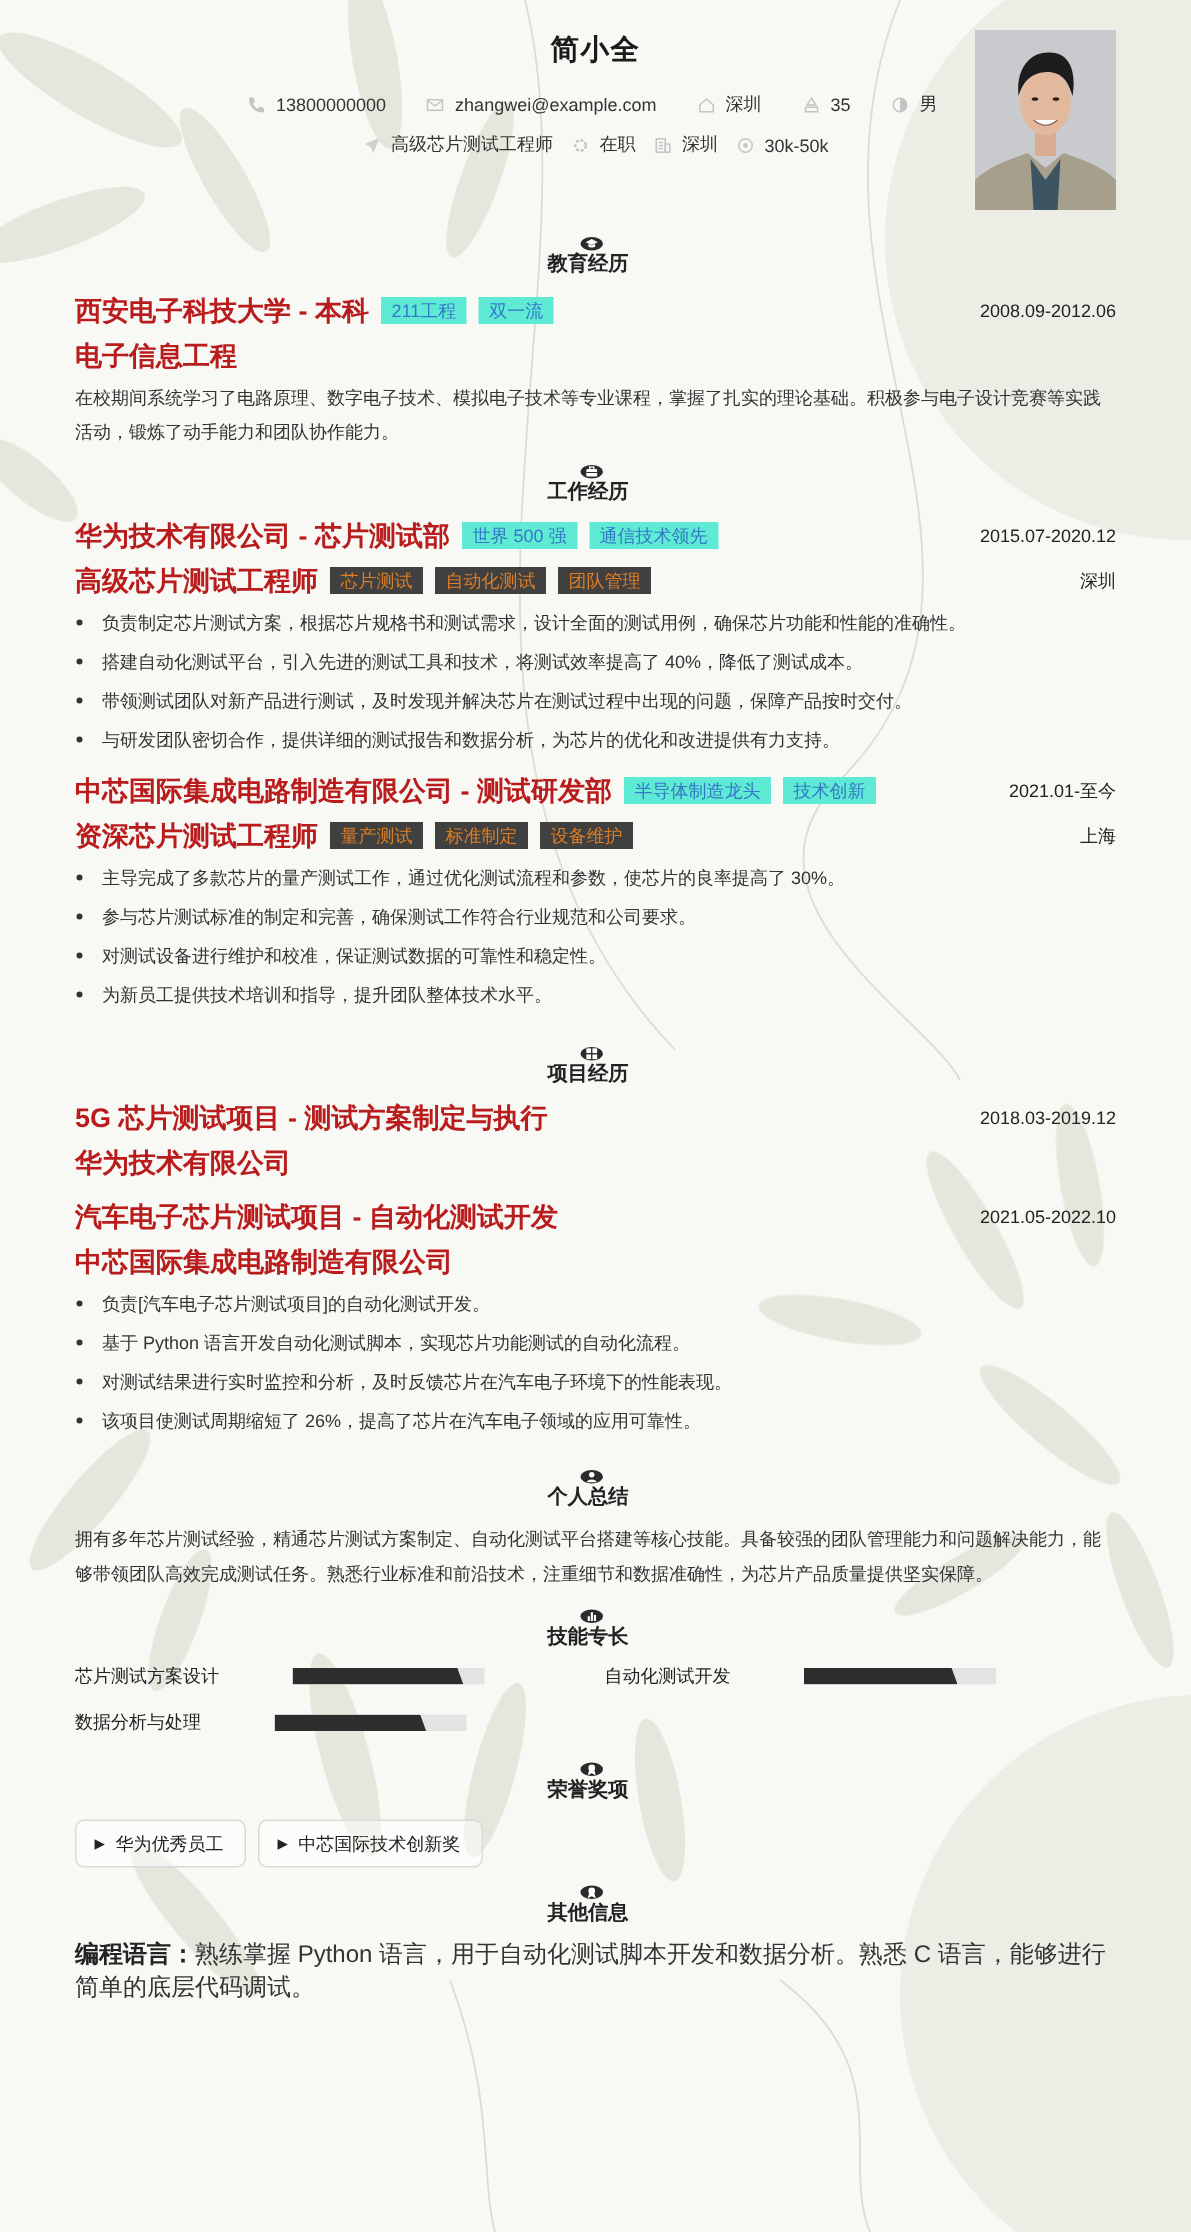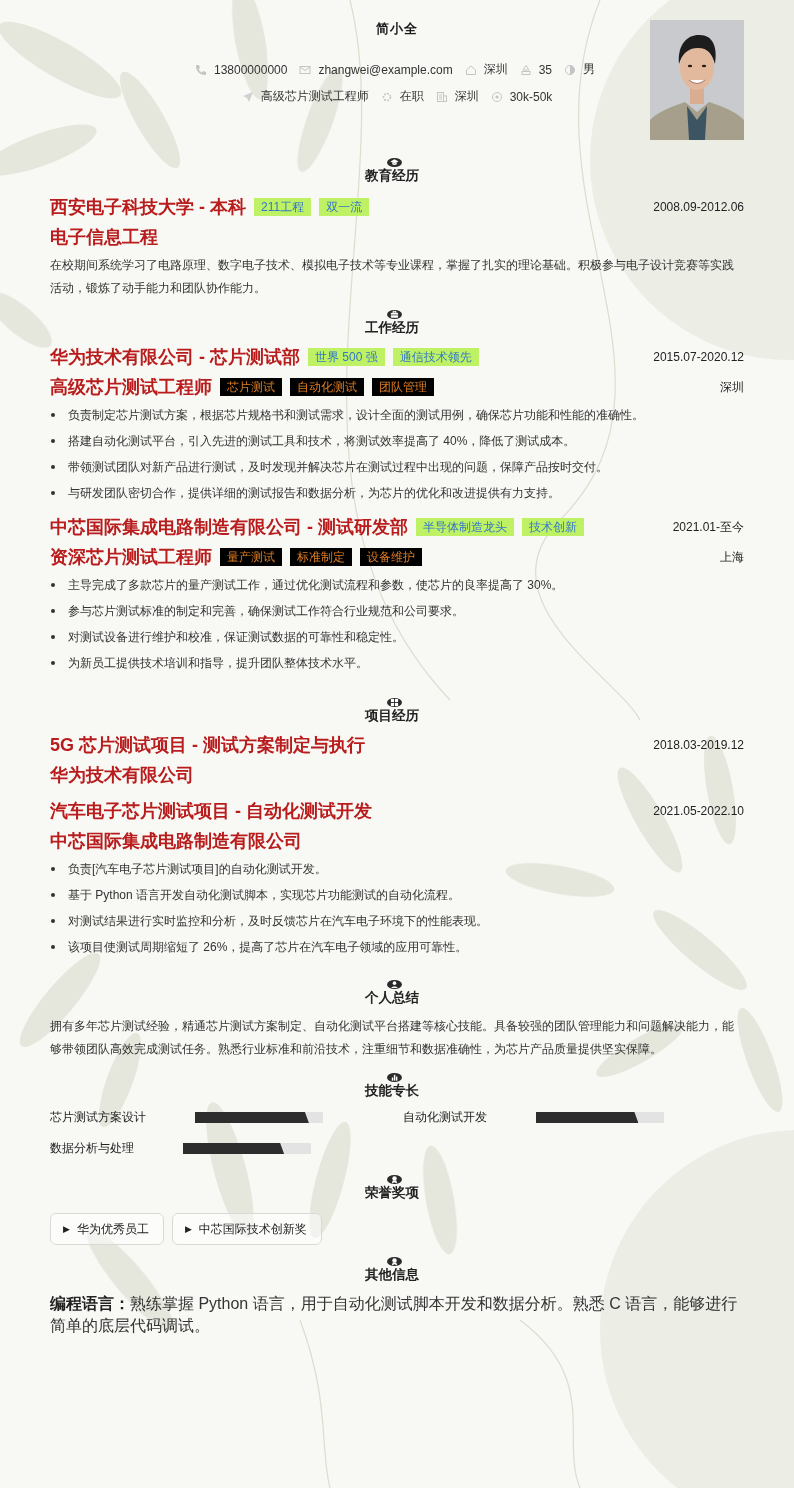--- a/index.html
+++ b/index.html
@@ -9,41 +9,41 @@
     font-family: "Liberation Sans", "DejaVu Sans", sans-serif;
     color: #222;
     position: relative;
     font-size: 12px;
   }
   .bg { position: absolute; inset: 0; z-index: 0; pointer-events: none; overflow: hidden; }
   .page { position: relative; z-index: 1; padding: 0 50px; }
 
   
   .header { position: relative; height: 150px; }
-  .name { position: absolute; left: 0; right: 0; top: 20px; text-align: center; font-size: 13px; font-weight: bold; color: #1a1a1a; letter-spacing: 1px; }
+  .name { position: absolute; left: 0; right: 0; top: 20px; text-align: center; font-size: 19px; font-weight: bold; color: #1a1a1a; letter-spacing: 1px; }
   .info-row { position: absolute; left: 0; right: 0; display: flex; justify-content: center; align-items: center; gap: 0; font-size: 12px; color: #333; }
-  .info-row.r1 { top: 61px; padding-right: 4px; }
+  .info-row.r1 { top: 61px; padding-right: 4px; gap: 15px; }
   .info-row.r2 { top: 88px; }
   .info-item { display: flex; align-items: center; margin: 0 6px; }
   .info-item .ic { width: 12px; height: 12px; margin-right: 7px; color: #bbb; display: inline-flex; align-items: center; justify-content: center; }
   .photo { position: absolute; right: 0; top: 20px; width: 94px; height: 120px; background: linear-gradient(180deg, #cfd0d2 0%, #c4c6c9 60%, #b2ad9c 100%); overflow: hidden; }
 
   
   .section-title { display: flex; align-items: center; height: 24px; margin-top: 8px; flex-direction: column; }
   .section-title .sicon { width: 15px; height: 15px; border-radius: 50%; background: #2b2b2b; color: #fff; font-size: 9px; display: inline-flex; align-items: center; justify-content: center; margin-right: 5px; }
   .section-title .stext { font-size: 13.5px; font-weight: bold; color: #222; margin-right: 10px; white-space: nowrap; }
   .section-title .line { flex: 1; height: 1px; background: #e4e4e0; }
 
   .row { display: flex; align-items: center; justify-content: space-between; height: 30px; }
   .row .left { display: flex; align-items: center; }
   .b { font-weight: bold; font-size: 18px; color: #b91c1c; }
   .right { font-size: 12px; font-weight: normal; color: #222; }
   .tag { display: inline-block; font-size: 12px; padding: 1px 7px; margin-left: 8px; line-height: 16px; }
-  .tag.blue { background: #bef264; color: #3478c6; }
-  .tag.orange { background: #000000; color: #de7d23; }
+  .tag.blue { background: #5eead4; color: #3478c6; }
+  .tag.orange { background: #404040; color: #de7d23; }
   .para { font-size: 12px; line-height: 23px; color: #333; margin-top: 2px; }
   ul.bullets { list-style: none; }
   ul.bullets li { position: relative; padding-left: 18px; font-size: 12px; line-height: 26px; color: #333; }
   ul.bullets li::before { content: ""; position: absolute; left: 1px; top: 11px; width: 4px; height: 4px; border-radius: 50%; background: #333; }
 
   .skills { display: grid; grid-template-columns: 353px 1fr; row-gap: 14px; margin-top: 12px; }
   .skill { display: flex; align-items: center; gap: 40px; }
   .skill .label { font-size: 12px; color: #222; margin-right: 9px; white-space: nowrap; }
   .skill .bar { width: 128px; height: 11px; background: #e3e3e3; position: relative; }
   .skill .fill { position: absolute; left: 0; top: 0; bottom: 0; background: #2d2d2d; clip-path: polygon(0 0, calc(100% - 4px) 0, 100% 100%, 0 100%); }

